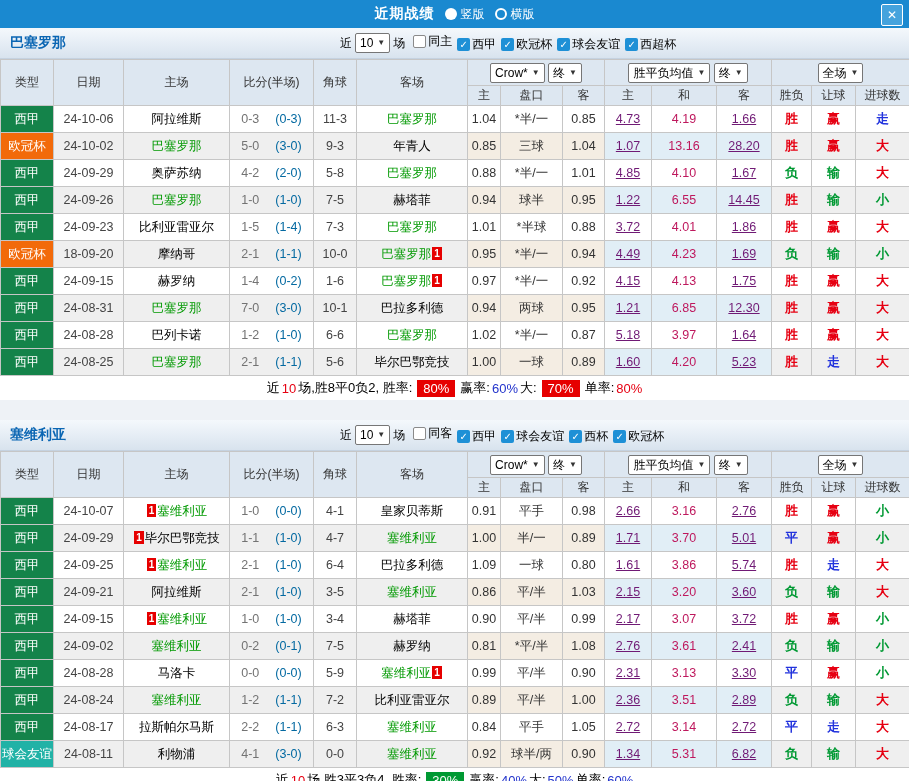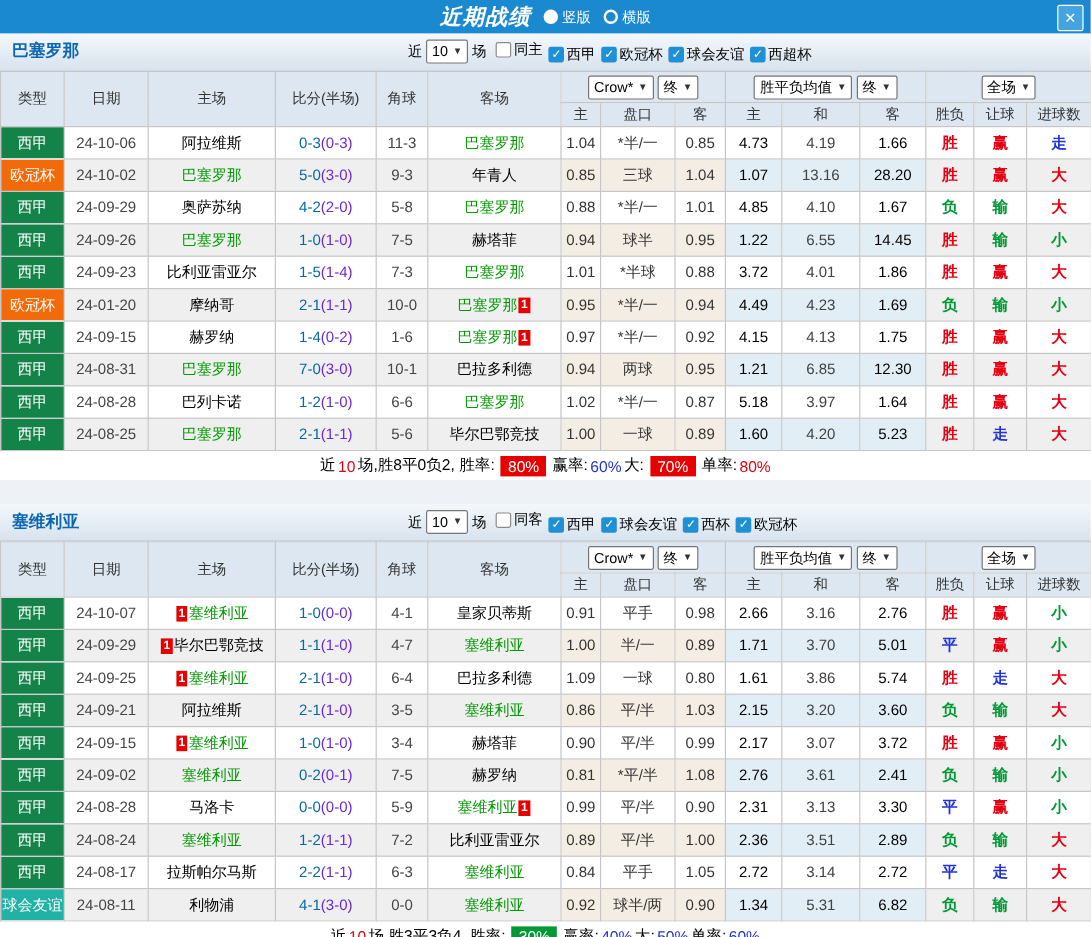--- a/index.html
+++ b/index.html
@@ -1,20 +1,20 @@
 <!DOCTYPE html>
 <html><head>
 <meta charset="utf-8">
 <style>
   html,body{margin:0;padding:0;}
   body{width:909px;height:781px;overflow:hidden;background:#fff;
        font-family:"Liberation Sans","DejaVu Sans",sans-serif;font-size:12px;color:#000;}
   
   .titlebar{height:28px;background:#1a89d0;position:relative;display:flex;align-items:center;justify-content:center;color:#fff;}
-  .titlebar .title{font-weight:bold;font-size:18px;letter-spacing:1px;font-style:italic;}
+  .titlebar .title{font-weight:bold;font-size:14px;letter-spacing:1px;}
   .radio-item{display:inline-flex;align-items:center;margin-left:10px;cursor:pointer;}
   .radio{width:12px;height:12px;border-radius:50%;box-sizing:border-box;margin-right:4px;}
   .radio.on{background:#fff;}
   .radio.off{border:2px solid #fff;background:transparent;}
   .close-btn{position:absolute;right:6px;top:4px;width:20px;height:20px;background:#45a3dd;border:1px solid #fff;
              border-radius:2px;color:#fff;font-size:12px;font-weight:bold;display:flex;align-items:center;justify-content:center;cursor:pointer;}
   
   .section-header{height:30px;background:linear-gradient(#f4f8fc,#d8e3ee);border-bottom:1px solid #c5d2e0;position:relative;display:flex;align-items:center;}
   .team-name{position:absolute;left:10px;color:#0b66b3;font-weight:bold;font-size:14px;}
   .filters{position:absolute;left:340px;display:flex;align-items:center;gap:3px;white-space:nowrap;}
@@ -37,27 +37,27 @@
   tbody td.asian{background:#fcf6ee;color:#333;}
   tbody tr:nth-child(even) td.asian{background:#f4ede3;}
   tbody td.avg{background:#eaf5fb;}
   tbody tr:nth-child(even) td.avg{background:#e1eef6;}
   td.type{color:#fff;}
   td.type.t-green{background:#14834a;}
   td.type.t-orange{background:#f26a0a;}
   td.type.t-teal{background:#21b2a6;}
   td.date,td.corners{color:#444;}
   .name-black{color:#000;} .name-green{color:#009900;}
-  .score-main{color:#0369a1;} .score-half{color:#6d28d9;}
+  .score-main{color:#737373;} .score-half{color:#0369a1;padding-left:16px;}
   .badge1{display:inline-block;background:#e60000;color:#fff;font-size:10px;font-weight:bold;
           padding:0 2px;line-height:13px;margin:0 1px;vertical-align:1px;}
   td.hc{font-size:12.5px;}
   .c-red{color:#e60012;margin-left:44px;} .c-green{color:#009933;} .c-blue{color:#2233dd;} .c-navy{color:#2b3f8f;}
   td.res{font-weight:bold;font-size:13px;}
-  td.wl{color:#000000;} td.dr{color:#404040;}
+  td.wl{color:#701a75;text-decoration:underline;} td.dr{color:#be185d;}
   
   .section-footer{height:24px;display:flex;align-items:center;justify-content:center;font-size:13px;background:#fff;}
   .seg-black{color:#000;margin:0 1px;} .seg-red{color:#e60012;margin:0 1px;} .seg-blue{color:#2233cc;margin:0 1px;}
   .seg-badge-red{background:#e60000;color:#fff;padding:1px 6px;margin:0 4px;}
   .seg-badge-green{background:#009933;color:#fff;padding:1px 6px;margin:0 4px;}
   .section-gap{height:20px;background:#eef2f6;}
 </style>
 </head>
 <body>
 
@@ -259,21 +259,21 @@
             <td class="asian"><span>0.88</span></td>
             <td class="avg wl"><span>3.72</span></td>
             <td class="avg dr"><span>4.01</span></td>
             <td class="avg wl"><span>1.86</span></td>
             <td class="res c-red"><span>胜</span></td>
             <td class="res c-red"><span>赢</span></td>
             <td class="res c-red"><span>大</span></td>
           </tr>
           <tr>
             <td class="type t-orange"><span>欧冠杯</span></td>
-            <td class="date"><span>24-01-20</span></td>
+            <td class="date"><span>18-09-20</span></td>
             <td class="home"><span class="name-black">摩纳哥</span></td>
             <td class="score"><span class="score-main">2-1</span><span class="score-half">(1-1)</span></td>
             <td class="corners"><span>10-0</span></td>
             <td class="away"><span class="name-green">巴塞罗那</span><span class="badge1">1</span></td>
             <td class="asian"><span>0.95</span></td>
             <td class="asian hc c-red"><span>*半/一</span></td>
             <td class="asian"><span>0.94</span></td>
             <td class="avg wl"><span>4.49</span></td>
             <td class="avg dr"><span>4.23</span></td>
             <td class="avg wl"><span>1.69</span></td>

